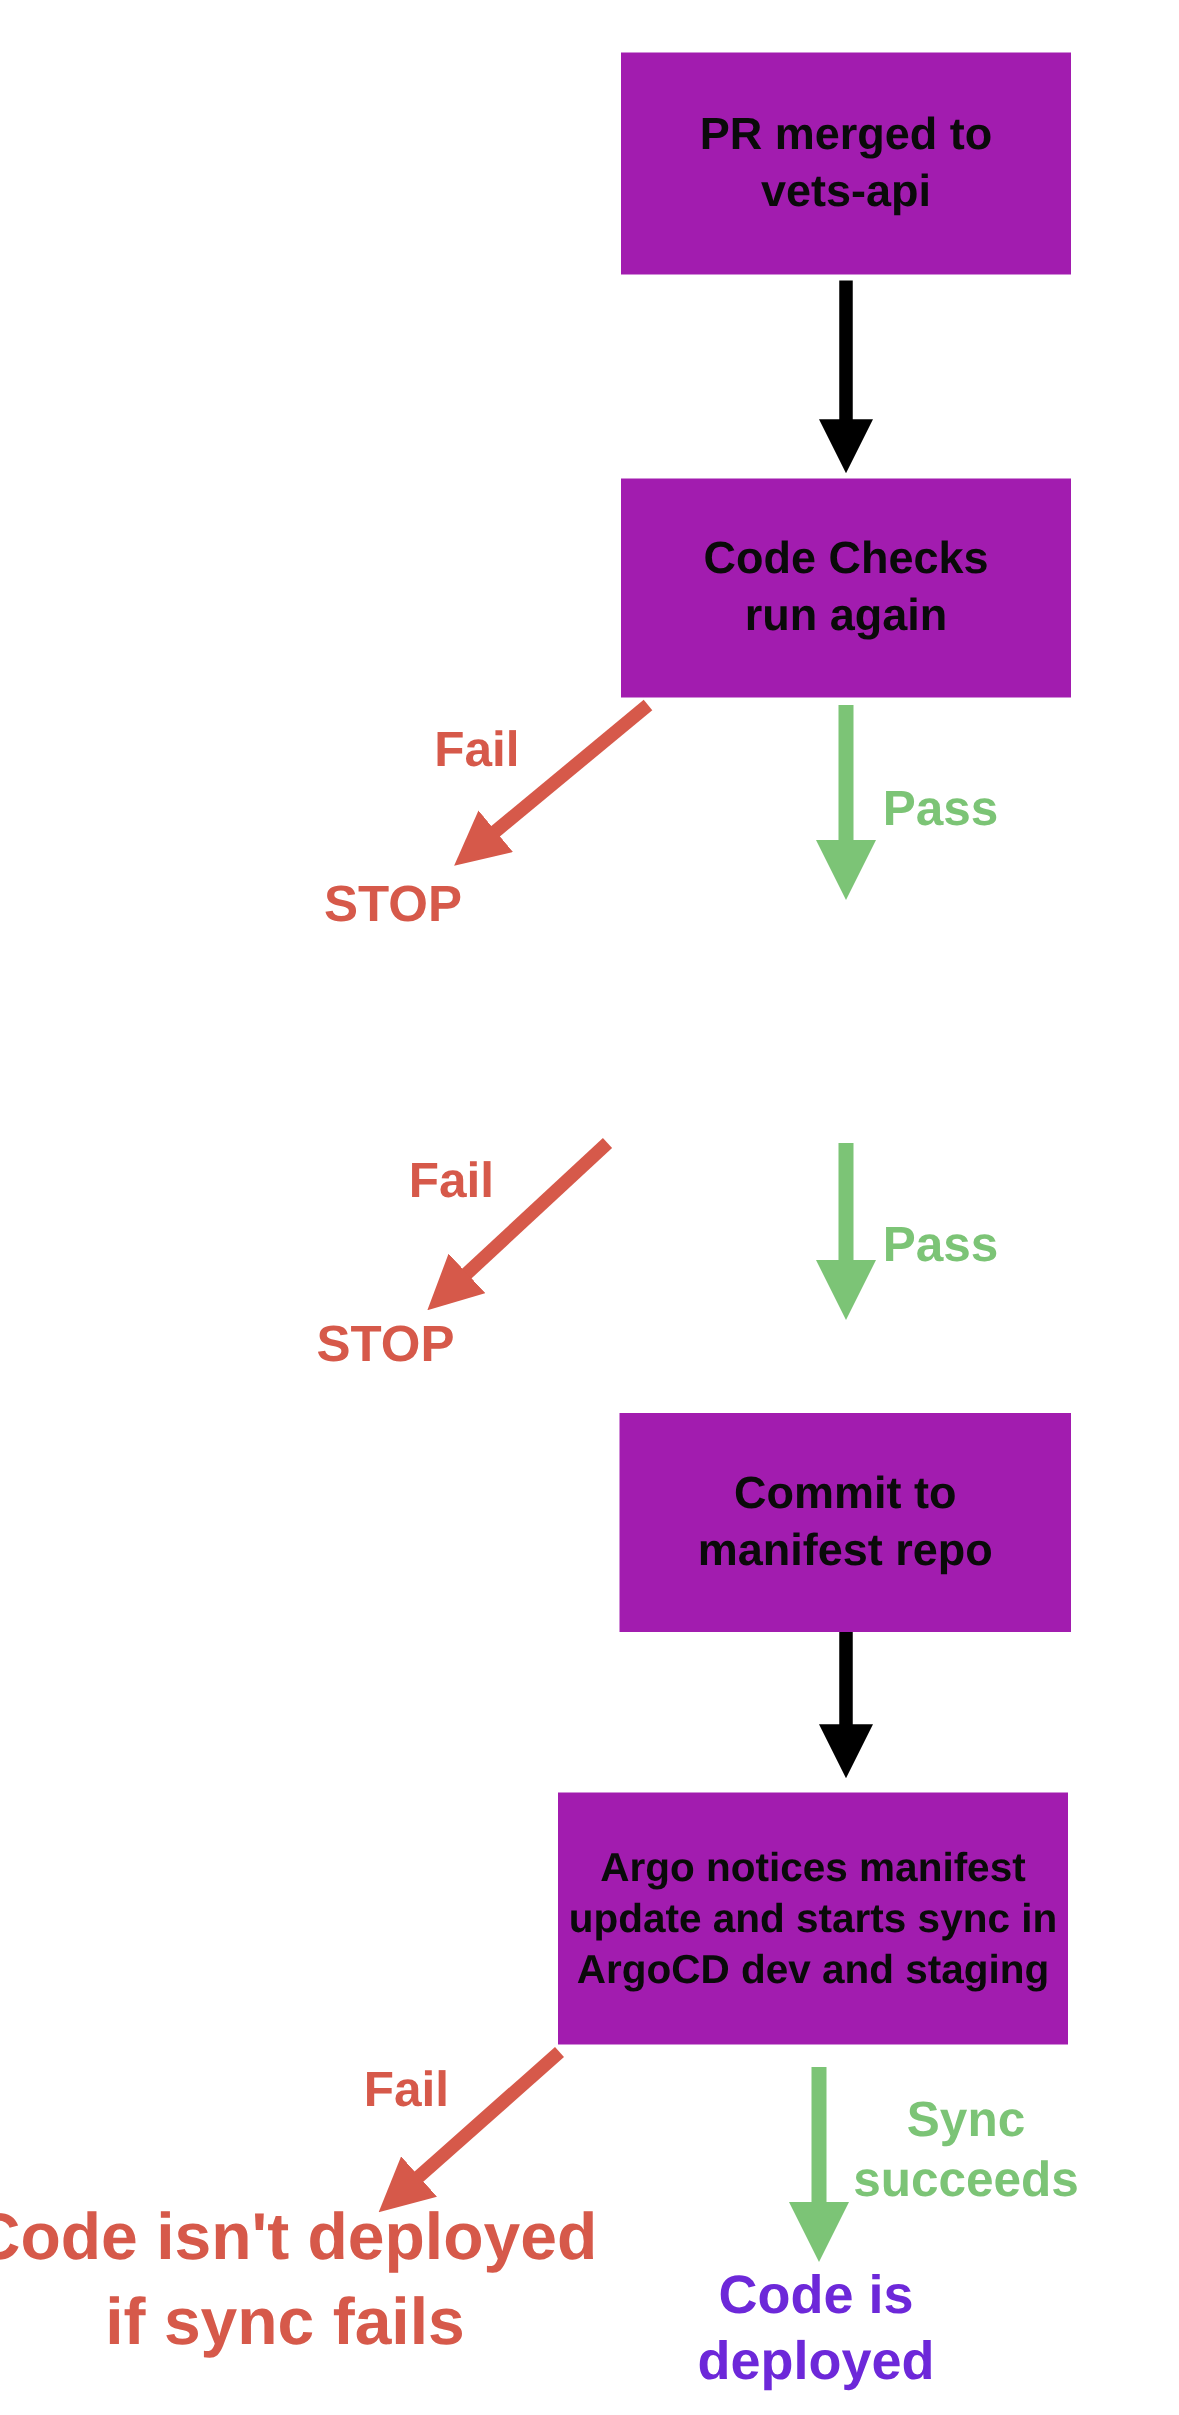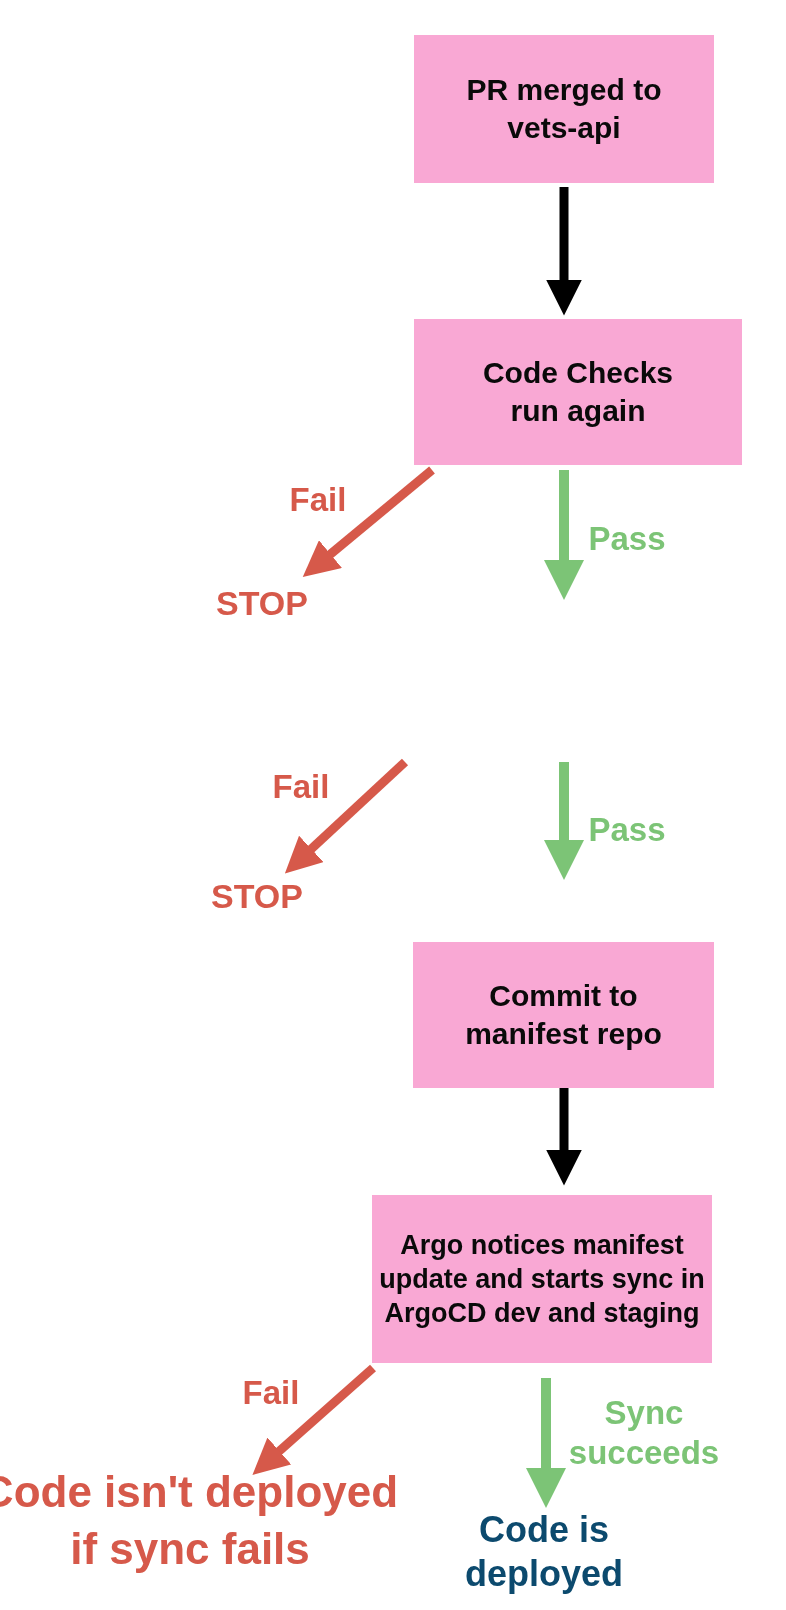--- a/index.html
+++ b/index.html
@@ -16,42 +16,42 @@
     overflow: hidden;
   }
   .arrows {
     position: absolute;
     left: 0;
     top: 0;
     pointer-events: none;
   }
   .node {
     position: absolute;
-    background: #f9a8d4;
+    background: #a21caf;
     color: #0a0a0a;
     display: flex;
     align-items: center;
     justify-content: center;
     text-align: center;
     font-weight: 700;
     white-space: pre-line;
     line-height: 1.26;
   }
   .lbl {
     position: absolute;
     transform: translate(-50%, -50%);
     font-weight: 700;
     text-align: center;
     white-space: pre-line;
     font-size: 33px;
     line-height: 1.22;
   }
   .lbl.red   { color: #D6594A; }
   .lbl.green { color: #7CC476; }
-  .lbl.black { color: #0c4a6e; }
+  .lbl.black { color: #6d28d9; }
 </style>
 </head>
 <body>
 
 <div class="canvas">
 
   <svg class="arrows" width="786" height="1610" viewBox="0 0 786 1610">
     <defs>
       <marker id="head-black" viewBox="0 0 4 4" markerWidth="4" markerHeight="4" refX="0.5" refY="2" orient="auto" markerUnits="strokeWidth">
         <path d="M0,0 L4,2 L0,4 Z" fill="#000000"></path>
@@ -79,21 +79,21 @@
     <line x1="373" y1="1368" x2="276" y2="1454" stroke="#D6594A" stroke-width="9" marker-end="url(#head-red)"></line>
 
     <line x1="546" y1="1378" x2="546" y2="1473" stroke="#7CC476" stroke-width="10" marker-end="url(#head-green)"></line>
   </svg>
 
   <div class="node" style="left:414px; top:35px; width:300px; height:148px; font-size:30px;">
     <span>PR merged to
 vets-api</span>
   </div>
 
-  <div class="node" style="left:414px; top:319px; width:328px; height:146px; font-size:30px;">
+  <div class="node" style="left:414px; top:319px; width:300px; height:146px; font-size:30px;">
     <span>Code Checks
 run again</span>
   </div>
 
 
   <div class="node" style="left:413px; top:907px; width:301px; height:146px; font-size:30px;margin-top:35px;">
     <span>Commit to
 manifest repo</span>
   </div>
 

